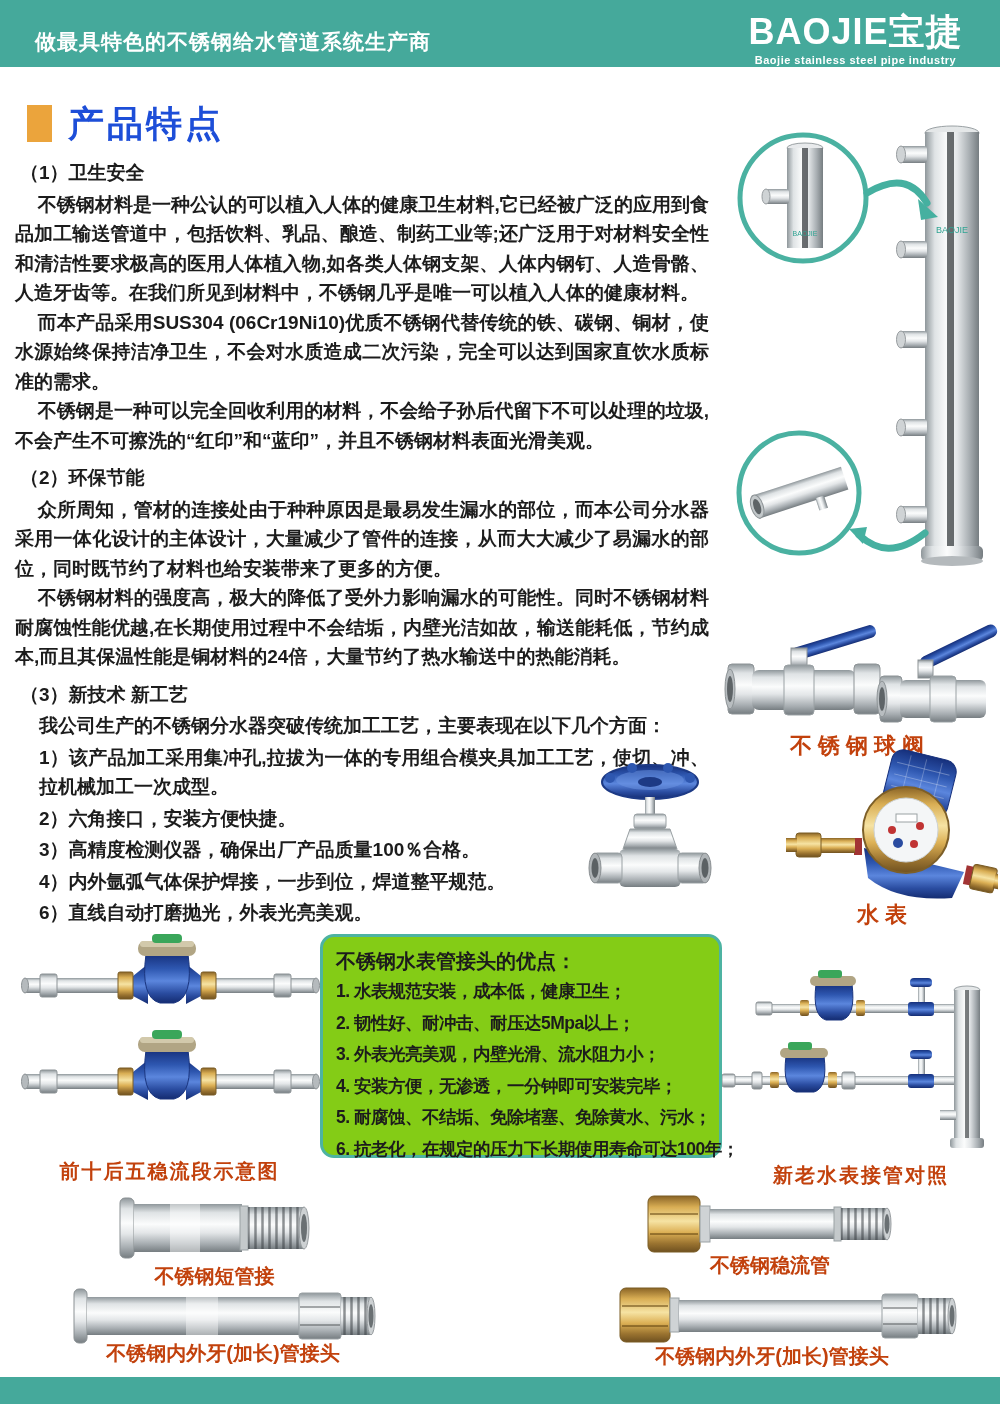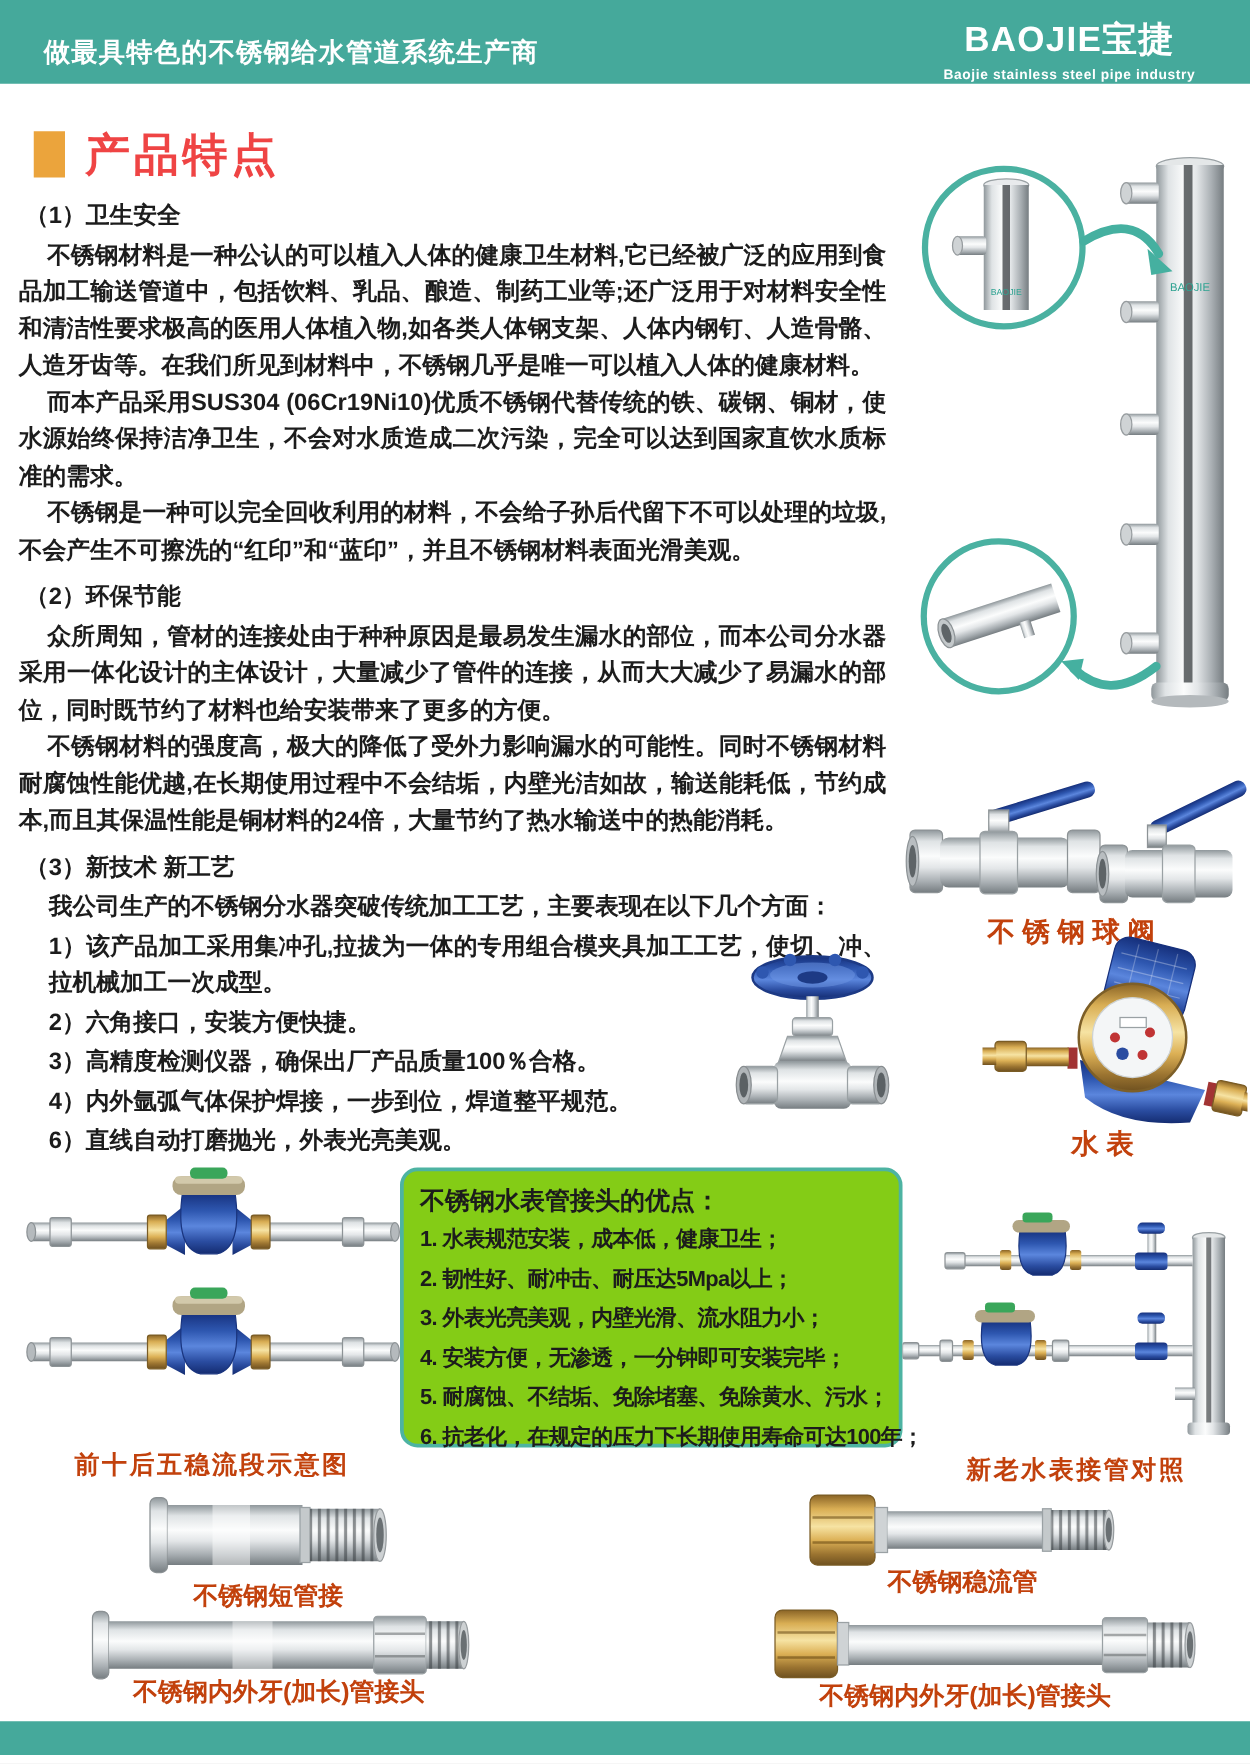--- a/index.html
+++ b/index.html
@@ -2,26 +2,26 @@
 <html><head>
 <meta charset="utf-8">
 <style>
   html,body{margin:0;padding:0;background:#e9e9e9;}
   .page{position:relative;width:1000px;height:1411px;background:#ffffff;overflow:hidden;
         font-family:"Liberation Sans","DejaVu Sans",sans-serif;color:#1c1c1c;}
   
   .header{position:absolute;left:0;top:0;width:1000px;height:67px;background:#45a99b;}
   .slogan{position:absolute;left:35px;top:28px;font-size:21px;font-weight:bold;color:#ffffff;letter-spacing:1px;}
   .logo{position:absolute;right:22px;top:12px;width:245px;text-align:center;color:#ffffff;}
-  .logo-text{font-size:28px;font-weight:600;letter-spacing:1px;line-height:40px;}
+  .logo-text{font-size:36px;font-weight:600;letter-spacing:1px;line-height:40px;}
   .logo-tag{font-size:11px;font-weight:bold;margin-top:2px;letter-spacing:.5px;}
   .footer{position:absolute;left:0;top:1377px;width:1000px;height:27px;background:#45a99b;}
   
   .title-square{position:absolute;left:27px;top:105px;width:25px;height:37px;background:#eba43c;}
-  .page-title{position:absolute;left:68px;top:100px;margin:0;font-size:36px;font-weight:bold;color:#ef4444;letter-spacing:3px;}
+  .page-title{position:absolute;left:68px;top:100px;margin:0;font-size:36px;font-weight:bold;color:#1d4ed8;letter-spacing:3px;}
   
   .body-text{position:absolute;left:15px;top:150px;width:694px;font-size:19px;line-height:29.5px;font-weight:600;text-align:justify;}
   .sec-heading{margin:8px 0 2px 5px;font-weight:600;}
   .para{margin:0;text-indent:1.2em;}
   .s3-intro{margin:0 0 0 24px;}
   .li{margin:2px 0 0 24px;}
   
   .caption{position:absolute;font-size:20px;font-weight:600;color:#c2410c;text-align:center;}
   .caption.sp{font-size:22px;letter-spacing:6px;}
   

